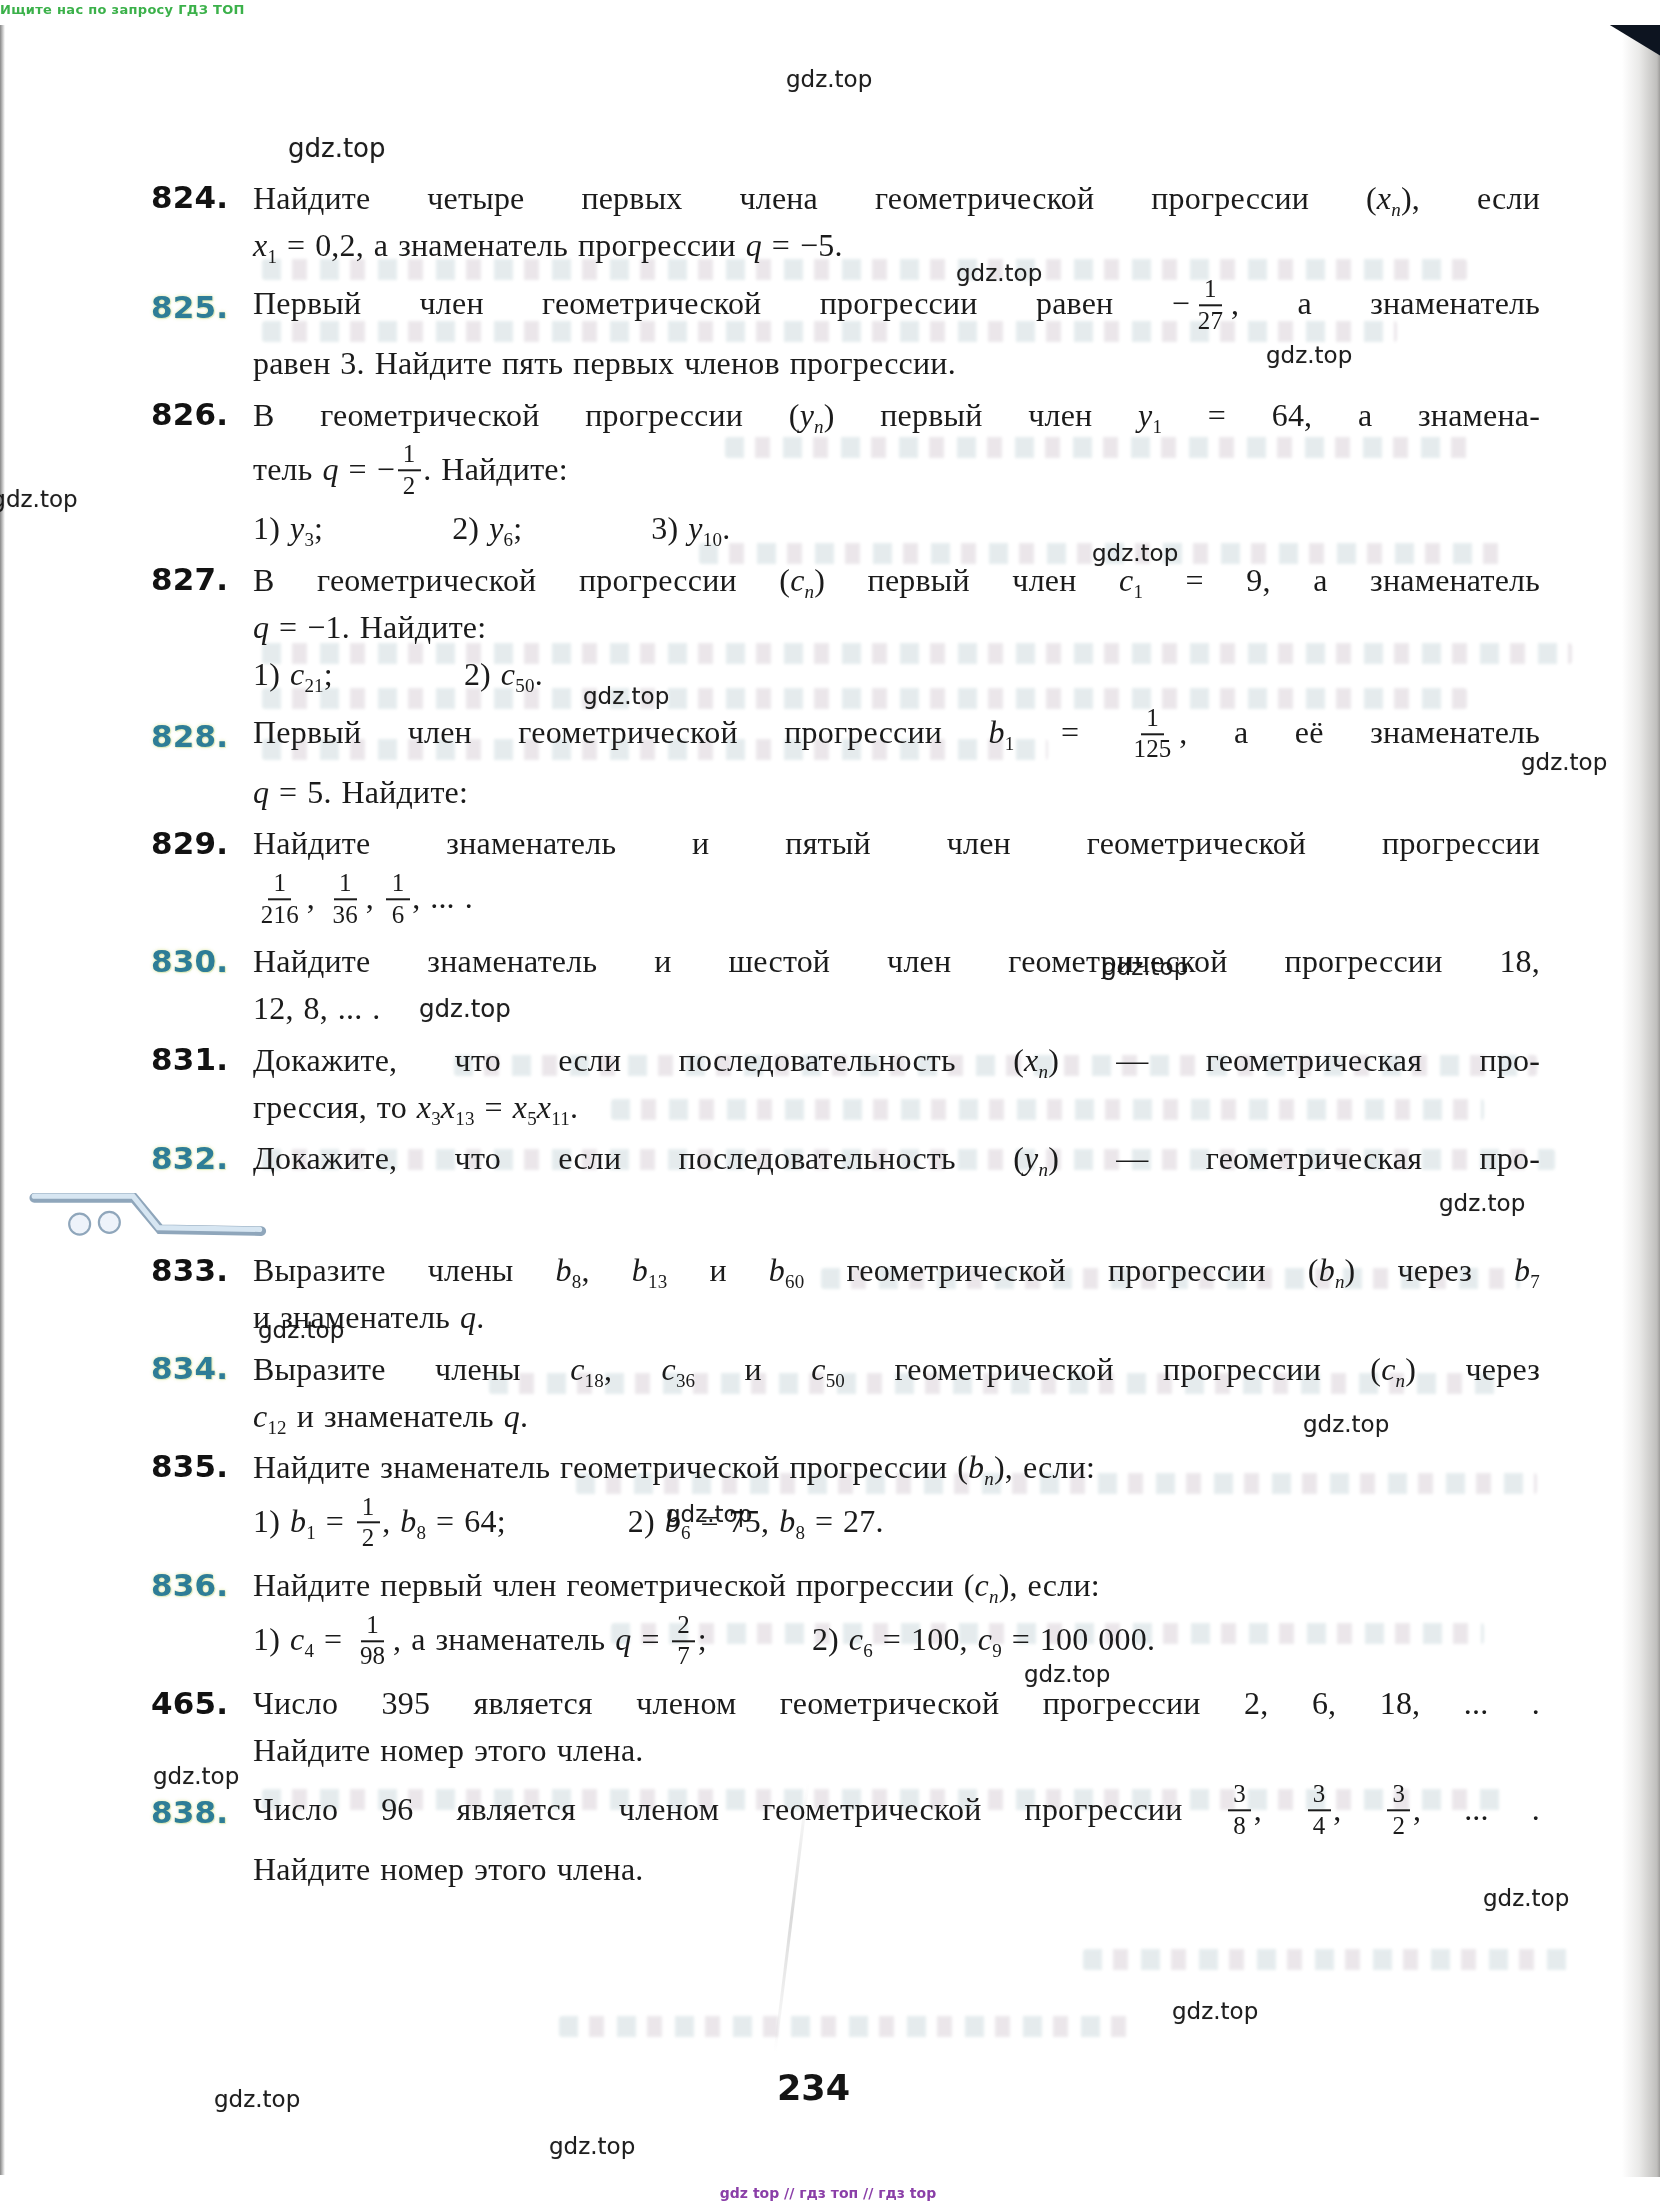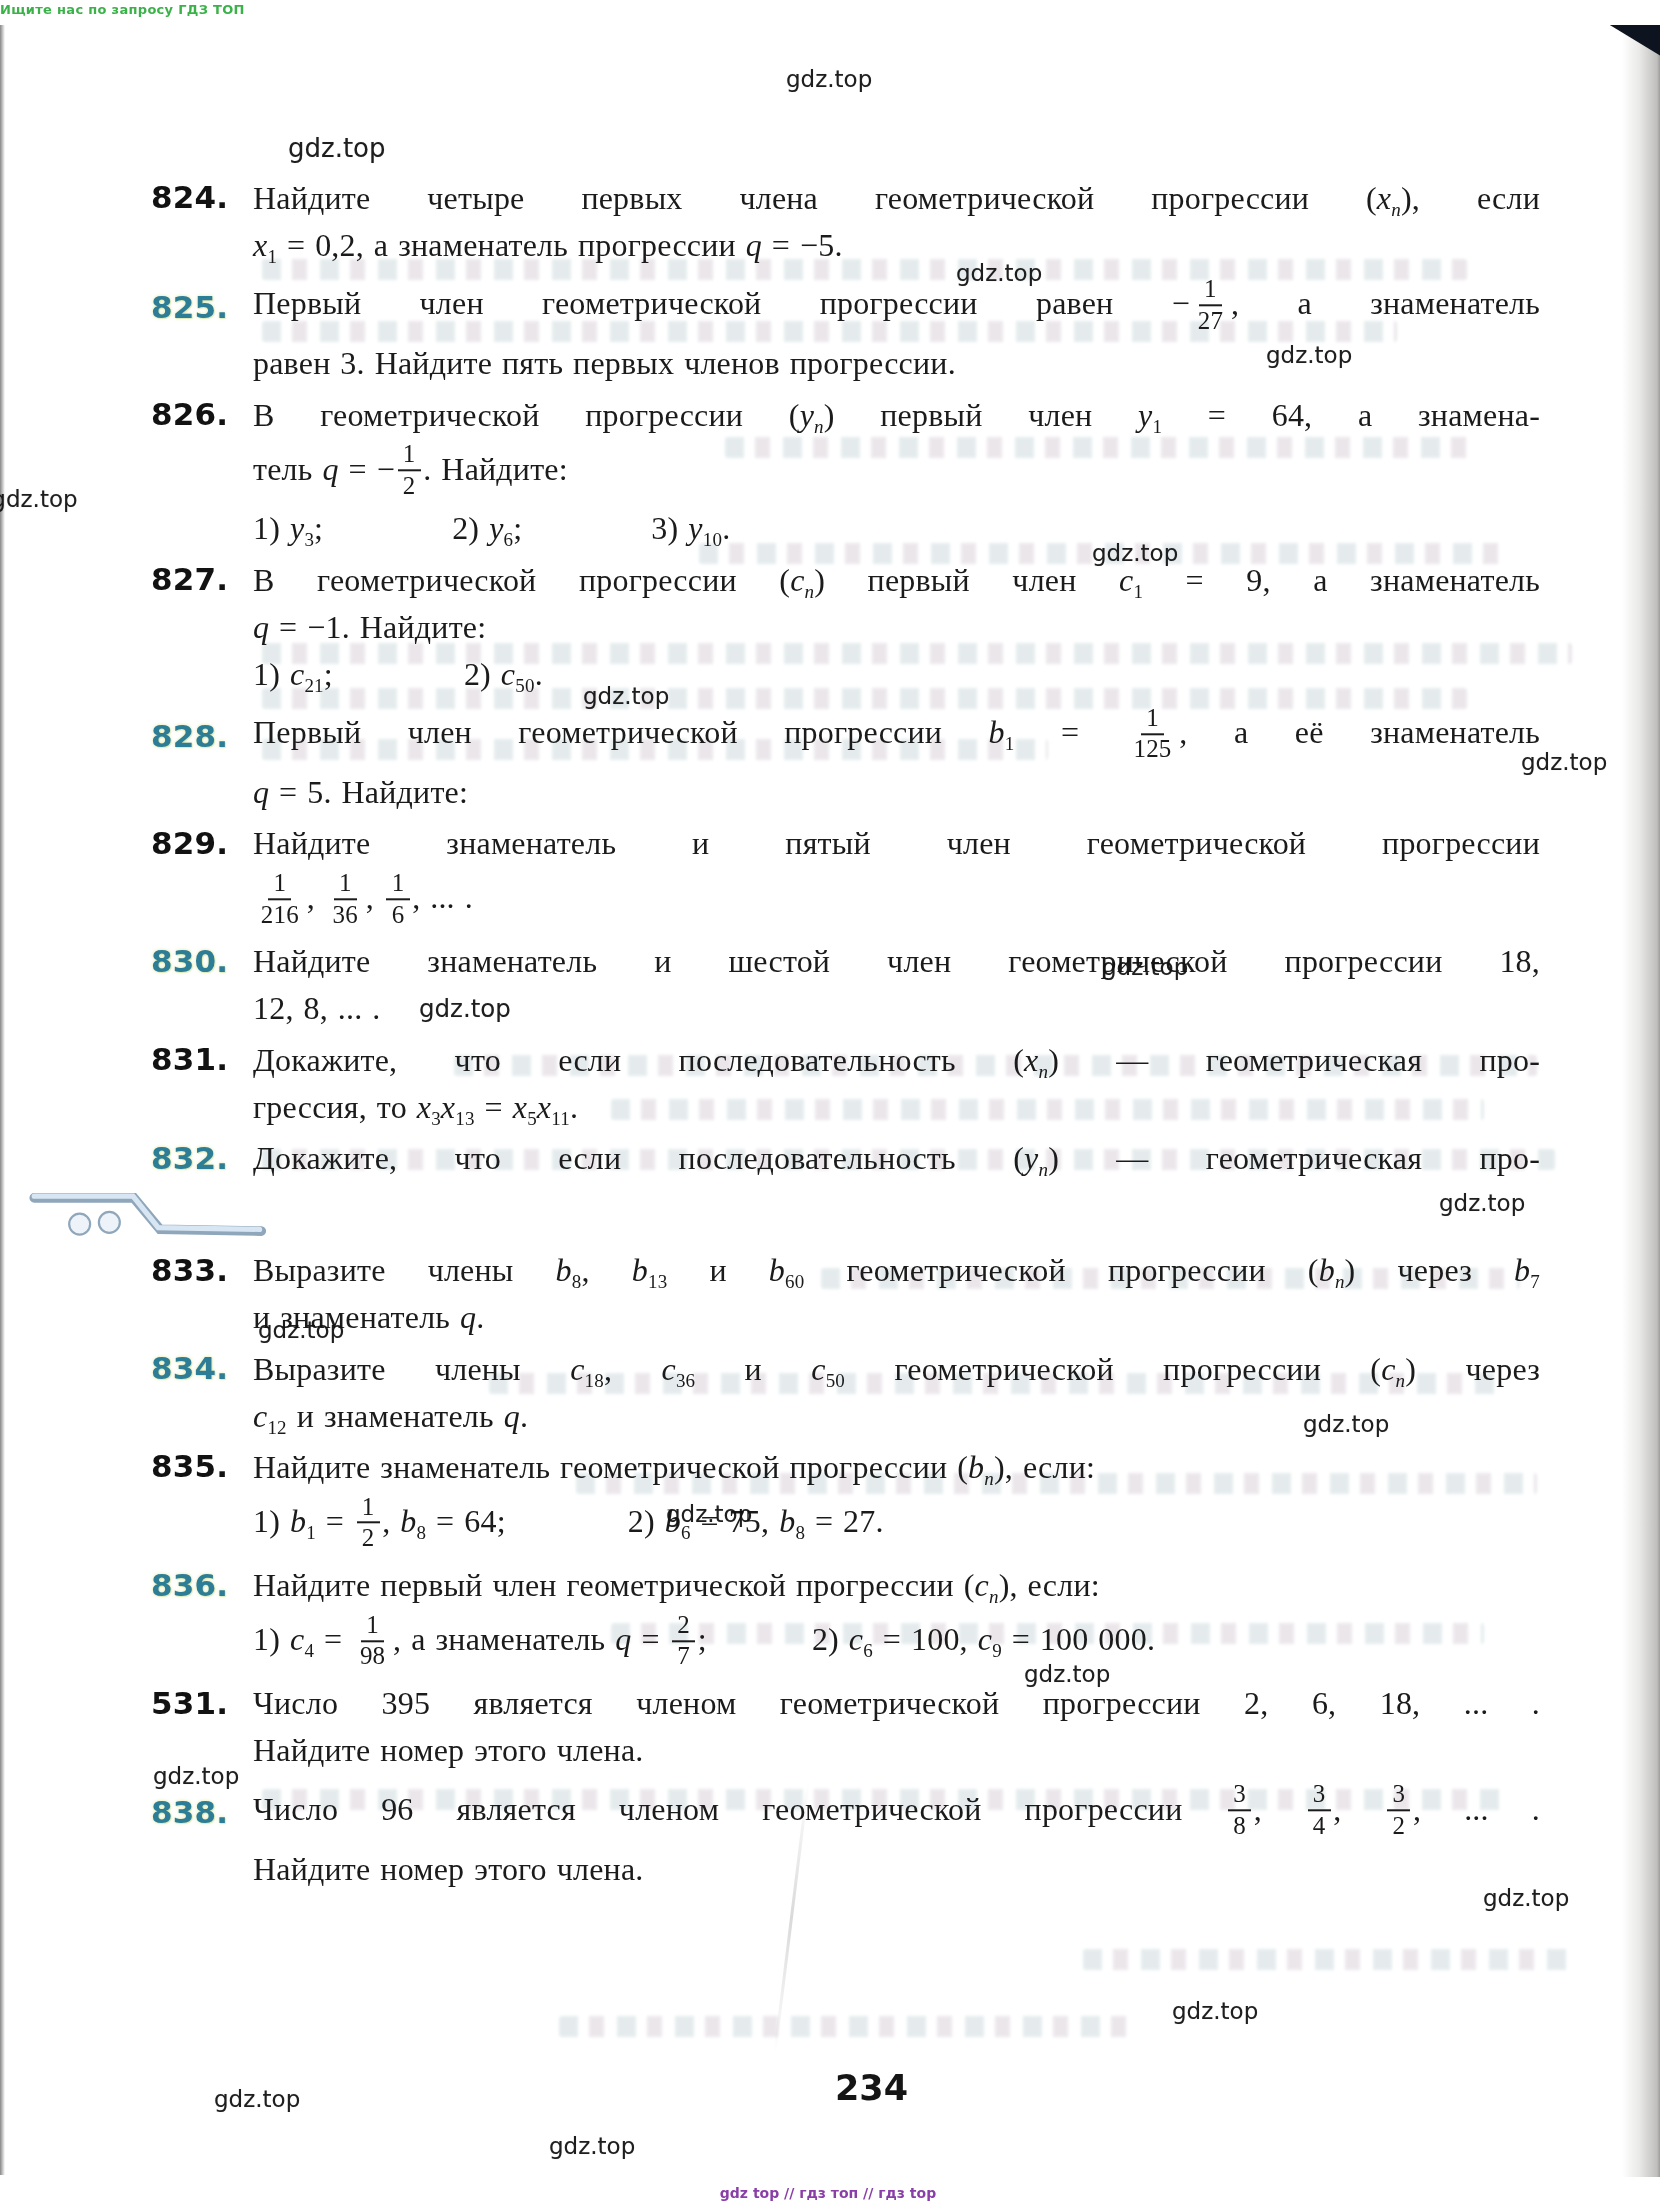--- a/index.html
+++ b/index.html
@@ -18,21 +18,21 @@
   .crease{position:absolute;left:790px;top:1782px;width:2.6px;height:271px;transform:rotate(7deg);
     background:linear-gradient(rgba(110,110,110,0),rgba(110,110,110,.26),rgba(110,110,110,0));}
   
   .ghost{position:absolute;height:21px;filter:blur(1.7px);opacity:.13;border-radius:3.5px;
     background:repeating-linear-gradient(90deg,#3c6f7d 0 19px,transparent 19px 30px,#6b4a66 30px 45px,transparent 45px 58px);}
   
   .promo{position:absolute;left:0;right:0;top:1.7px;text-align:left;
     font:600 13px "DejaVu Sans",sans-serif;color:var(--green,#3bb14a);letter-spacing:0.3px;}
   .footer{position:absolute;left:0;right:4px;top:2185px;text-align:center;
     font:600 14px "DejaVu Sans",sans-serif;color:var(--purple,#8a3fa8);}
-  .pageno{position:absolute;left:777px;top:2068px;width:131px;text-align:right;
+  .pageno{position:absolute;left:777px;top:2068px;width:131px;text-align:left;
     font:700 35px "DejaVu Sans",sans-serif;color:#151515;}
   .wmlayer{position:absolute;inset:0;pointer-events:none;z-index:40;}
   .wm{position:absolute;font-family:"DejaVu Sans",sans-serif;color:#121212;
     white-space:nowrap;text-shadow:0 0 0.9px rgba(0,0,0,.3);opacity:.95;}
   
   .content{position:absolute;left:151px;top:175px;width:1389px;z-index:20;
     font-size:32px;letter-spacing:0.2px;word-spacing:1.7px;}
   .prob{display:flex;margin-bottom:4.4px;position:relative;}
   .pnum{flex:0 0 102px;width:102px;font:700 31px "DejaVu Sans",sans-serif;padding-top:4.4px;}
   .pnum.dark{color:#121212;}
@@ -203,21 +203,21 @@
           <div class="line"><span class="tseg">1) </span><em class="vx">c</em><sub class="sx">4</sub><span class="tseg"> = </span><span class="frac">
               <span class="fn">1</span>
               <span class="fd">98</span>
             </span><span class="tseg">, а знаменатель </span><em class="vx">q</em><span class="tseg"> = </span><span class="frac">
               <span class="fn">2</span>
               <span class="fd">7</span>
             </span><span class="tseg">;</span><span class="gseg" style="width: 105px;"></span><span class="tseg">2) </span><em class="vx">c</em><sub class="sx">6</sub><span class="tseg"> = 100, </span><em class="vx">c</em><sub class="sx">9</sub><span class="tseg"> = 100 000.</span></div>
         </div>
       </div>
       <div class="prob">
-        <span class="pnum dark">531.</span>
+        <span class="pnum dark">465.</span>
         <div class="ptext">
           <div class="line just"><span class="tseg">Число 395 является членом геометрической прогрессии 2, 6, 18, ... .</span></div>
           <div class="line"><span class="tseg">Найдите номер этого члена.</span></div>
         </div>
       </div>
       <div class="prob">
         <span class="pnum teal" style="padding-top: 15.7px;">838.</span>
         <div class="ptext">
           <div class="line just"><span class="tseg">Число 96 является членом геометрической прогрессии </span><span class="frac">
               <span class="fn">3</span>

